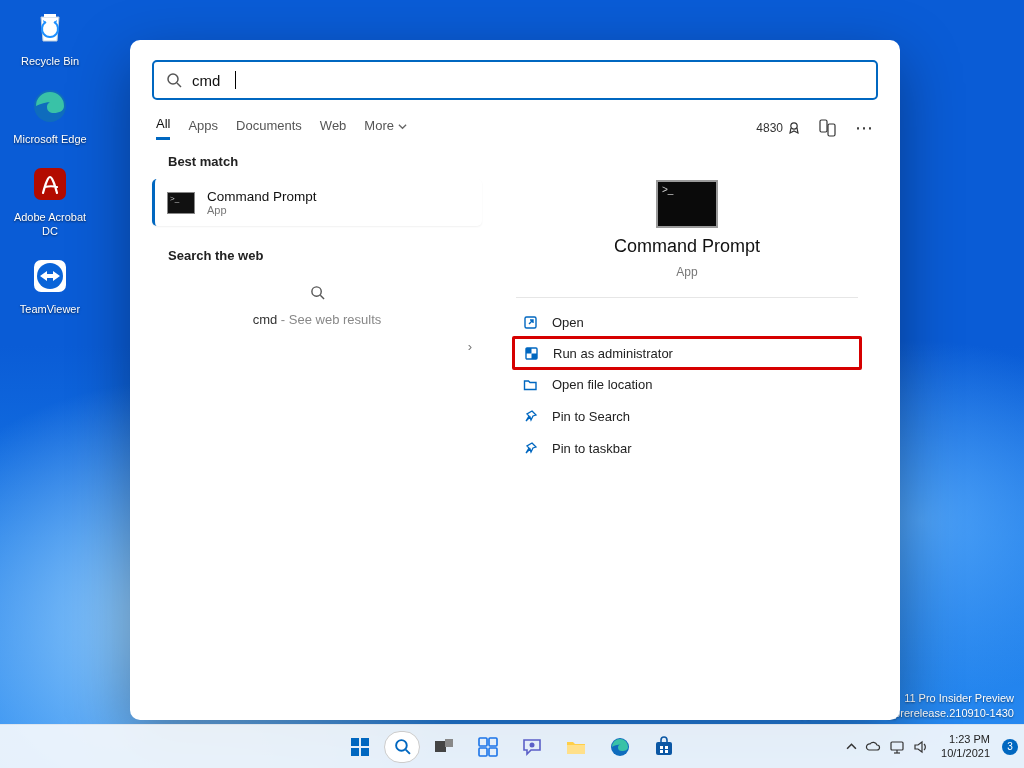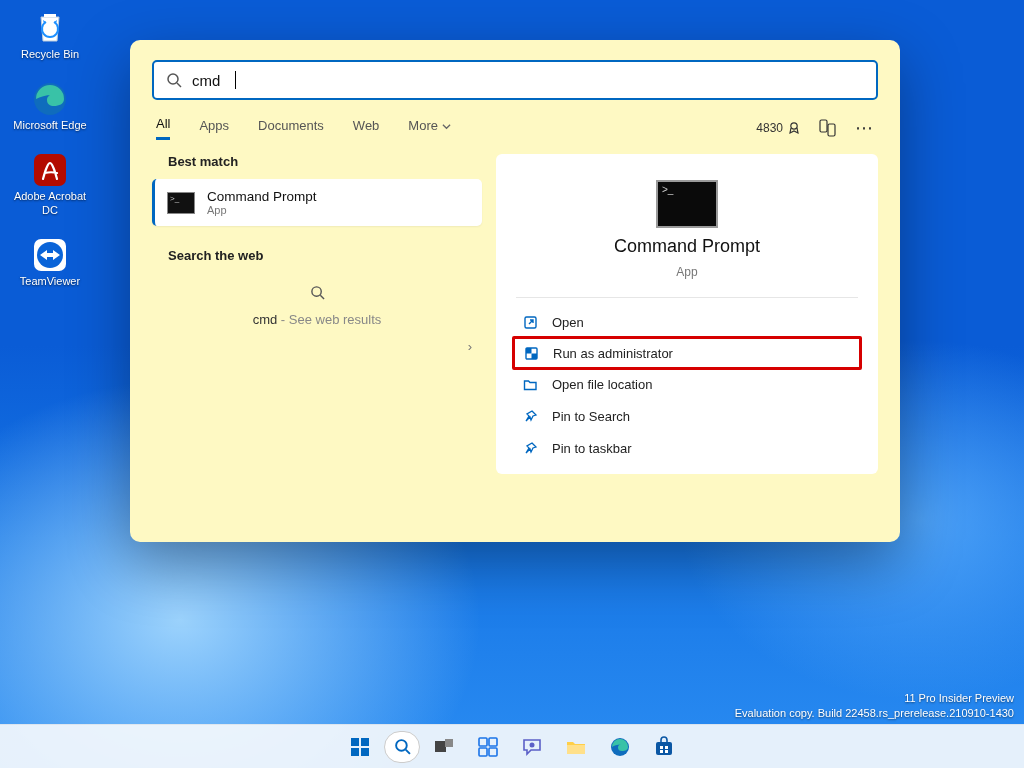--- a/index.html
+++ b/index.html
@@ -7,37 +7,37 @@
   
   .wallpaper { position: absolute; inset: 0; background:
     radial-gradient(ellipse 500px 400px at 180px 620px, rgba(170,220,255,0.9), rgba(170,220,255,0) 60%),
     radial-gradient(ellipse 400px 300px at 920px 520px, rgba(100,180,255,0.7), rgba(100,180,255,0) 60%),
     linear-gradient(180deg,#0a5cd6 0%,#0a5cd6 45%,#1676e6 70%,#2a8cf2 100%);
   }
   
   .desktop-icons { position: absolute; top: 8px; left: 10px; width: 100px; }
   .dicon { width: 80px; display: flex; flex-direction: column; align-items: center; margin-bottom: 18px; cursor: pointer; }
   .dicon .ic { width: 40px; height: 40px; display: flex; align-items: center; justify-content: center; }
-  .dicon .lbl { color: #fff; font-size: 11px; text-align: center; text-shadow: 0 1px 2px rgba(0,0,0,.6); margin-top: 0; line-height: 1.2; }
+  .dicon .lbl { color: #fff; font-size: 11px; text-align: center; text-shadow: 0 1px 2px rgba(0,0,0,.6); margin-top: 7px; line-height: 1.2; }
   
   .watermark { position: absolute; right: 10px; bottom: 48px; color: #fff; font-size: 11px; text-align: right; line-height: 1.3; text-shadow: 0 1px 2px rgba(0,0,0,.5);}
   
   .taskbar { position: absolute; left:0; right:0; bottom:0; height: 44px; background: rgba(245,248,252,0.92); display:flex; align-items:center; border-top:1px solid rgba(0,0,0,.05);}
   .tb-center { position:absolute; left:50%; transform:translateX(-50%); display:flex; gap:4px; align-items:center;}
   .tb-btn { width:40px; height:40px; display:flex; align-items:center; justify-content:center; border-radius:4px; cursor:pointer;}
   .tb-right { position:absolute; right:6px; display:flex; align-items:center; gap:8px; font-size:11px; color:#222;}
   .tray { display:flex; gap:8px; align-items:center;}
   .clock{ text-align:right; line-height:1.2; padding:0 4px;}
   .noti{ width:16px; height:16px; border-radius:50%; background:#0067c0; color:#fff; font-size:10px; display:flex; align-items:center; justify-content:center;}
   
-  .search-panel { position:absolute; left:130px; top:40px; width:770px; height:502px; background:#fef9c3; border-radius:10px; box-shadow:0 20px 60px rgba(0,0,0,.35); padding:20px 22px 10px; }
+  .search-panel { position:absolute; left:130px; top:40px; width:770px; height:680px; background:#ffffff; border-radius:10px; box-shadow:0 20px 60px rgba(0,0,0,.35); padding:20px 22px 10px; }
   .search-box{ background:#fff; border:2px solid #0067c0; border-radius:5px; height:40px; display:flex; align-items:center; padding:0 12px; gap:10px;}
   .search-box input{ border:none; outline:none; font-size:15px; flex:1; background:transparent;}
   .caret{ border-right:1px solid #000; animation:blink 1s steps(1) infinite;}
-  .tabs-row{ display:flex; align-items:center; margin-top:16px; padding:0 4px; gap:29px; font-size:13px; color:#555;}
+  .tabs-row{ display:flex; align-items:center; margin-top:16px; padding:0 4px; gap:18px; font-size:13px; color:#555;}
   .tab{ cursor:pointer; padding-bottom:6px;}
   .tab.active{ color:#111; border-bottom:3px solid #0067c0; font-weight:500;}
   .tabs-right{ margin-left:auto; display:flex; align-items:center; gap:18px; color:#333;}
   .points{ display:flex; align-items:center; gap:4px; font-size:12px;}
   .ellipsis{ font-size:18px; letter-spacing:1px; cursor:pointer;}
   .content{ display:flex; margin-top:14px; gap:14px;}
   .left-col{ width:330px;}
   .sec-title{ font-size:13px; font-weight:600; color:#222; margin:0 16px 10px;}
   .result{ background:#fff; border-radius:5px; border-left:3px solid #0067c0; padding:10px 12px; display:flex; align-items:center; gap:12px; cursor:pointer; box-shadow:0 1px 2px rgba(0,0,0,.06);}
   .result .ico{ width:28px; height:22px; background:#111; border:1px solid #888; position:relative;}
@@ -278,13 +278,37 @@
         <svg width="22" height="22" viewBox="0 0 22 22">
           <rect x="3" y="6" width="16" height="13" rx="2" fill="#0b57a4"></rect>
           <path d="M8 6 v-2 a3 3 0 0 1 6 0 v2" fill="none" stroke="#0b57a4" stroke-width="1.6"></path>
           <rect x="7" y="10" width="3" height="3" fill="#fff"></rect>
           <rect x="12" y="10" width="3" height="3" fill="#fff"></rect>
           <rect x="7" y="14" width="3" height="3" fill="#fff"></rect>
           <rect x="12" y="14" width="3" height="3" fill="#fff"></rect>
         </svg>
       </div>
   </div>
+  <div class="tb-right">
+    <div class="tray">
+      <svg width="11" height="11" viewBox="0 0 10 10">
+          <path d="M1 7 l4 -4 l4 4" fill="none" stroke="#333" stroke-width="1.4"></path>
+        </svg>
+      <svg width="16" height="16" viewBox="0 0 16 16">
+          <path d="M4 11 a3 3 0 0 1 1 -6 a4 4 0 0 1 7 1 a2.5 2.5 0 0 1 0 5 z" fill="none" stroke="#333" stroke-width="1.2"></path>
+        </svg>
+      <svg width="16" height="16" viewBox="0 0 16 16">
+          <rect x="2" y="3" width="12" height="8" rx="1" fill="none" stroke="#333" stroke-width="1.2"></rect>
+          <line x1="8" y1="11" x2="8" y2="14" stroke="#333" stroke-width="1.2"></line>
+          <line x1="5" y1="14" x2="11" y2="14" stroke="#333" stroke-width="1.2"></line>
+        </svg>
+      <svg width="16" height="16" viewBox="0 0 16 16">
+          <path d="M2 6 h3 l4 -3 v10 l-4 -3 h-3 z" fill="none" stroke="#333" stroke-width="1.2"></path>
+          <path d="M11 5 a4 4 0 0 1 0 6" fill="none" stroke="#333" stroke-width="1.2"></path>
+        </svg>
+    </div>
+    <div class="clock">
+      <div>1:23 PM</div>
+      <div>10/1/2021</div>
+    </div>
+    <div class="noti">3</div>
+  </div>
 </div>
 
 </body></html>

